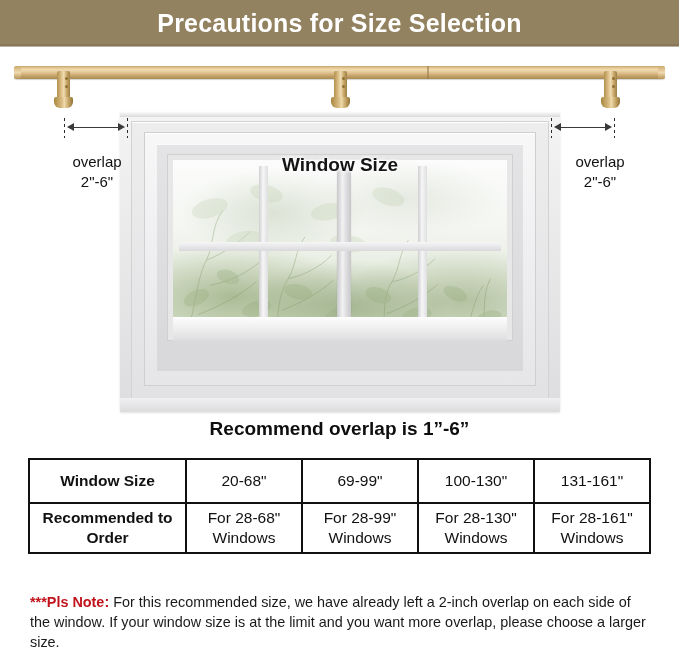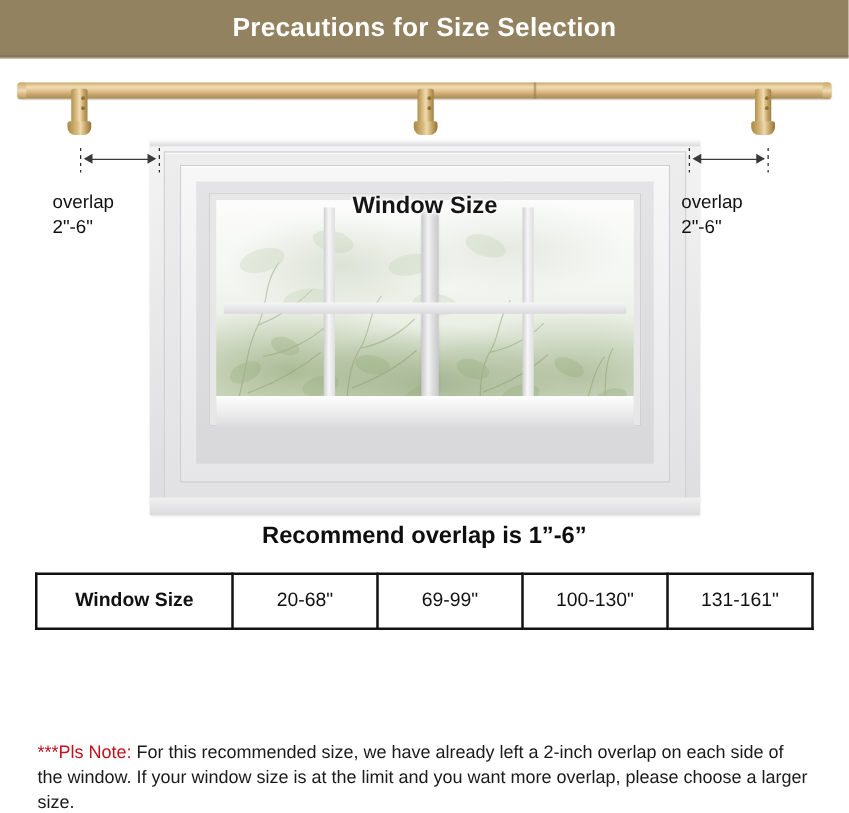--- a/index.html
+++ b/index.html
@@ -13,21 +13,21 @@
 
   
   .banner{
     position:absolute;left:0;top:0;width:679px;height:46px;
     background:#93825f;
     display:flex;align-items:center;justify-content:center;
     box-sizing:border-box;
   }
   .banner-title{
     color:#ffffff;
-    font-size:21px;
+    font-size:25px;
     font-weight:bold;
     letter-spacing:.2px;
     white-space:nowrap;
   }
   .banner-shadow{
     position:absolute;left:0;top:44px;width:679px;height:3px;
     background:#7f7053;opacity:.55;
   }
 
   
@@ -164,21 +164,21 @@
   .dim .arrow-l{left:3px;border-right:7px solid #3a3a3a;}
   .dim .arrow-r{right:3px;border-left:7px solid #3a3a3a;}
   .tick{
     position:absolute;top:0;width:1px;height:20px;
     background:repeating-linear-gradient(to bottom,#2a2a2a 0 3px,transparent 3px 6px);
   }
   .dim-left{left:64px;top:118px;width:64px;}
   .dim-right{left:551px;top:118px;width:64px;}
 
   .overlap-label{
-    position:absolute;width:110px;
+    position:absolute;text-align:center;width:110px;
     font-size:15px;line-height:20px;color:#111;font-weight:normal;
   }
   .ol-left{left:42px;top:152px;}
   .ol-right{left:545px;top:152px;}
 
   
   .recommend{
     position:absolute;left:0;right:0;top:418px;text-align:center;
     font-size:19px;font-weight:bold;color:#0e0e0e;
   }
@@ -200,21 +200,21 @@
   .size-table tr.row-head td{height:42px;}
   .size-table tr.row-body td{height:48px;line-height:20px;}
   .size-table td.head-cell{font-weight:bold;font-size:15.5px;}
   .size-table td:first-child{width:155px;}
 
   
   .note{
     position:absolute;left:30px;top:592px;width:620px;
     font-size:14.4px;line-height:20px;color:#1a1a1a;
   }
-  .note .red{color:#c0131b;font-weight:normal;}
+  .note .red{color:#c0131b;font-weight:bold;}
 </style>
 </head>
 <body>
 
 <div class="banner">
   <div class="banner-title">Precautions for Size Selection</div>
 </div>
 <div class="banner-shadow"></div>
 
 <div class="rod-area">
@@ -332,18 +332,25 @@
 
 <table class="size-table">
   <tbody>
     <tr class="row-head">
       <td class="head-cell">Window Size</td>
       <td>20-68"</td>
       <td>69-99"</td>
       <td>100-130"</td>
       <td>131-161"</td>
     </tr>
+    <tr class="row-body">
+      <td class="head-cell">Recommended to Order</td>
+      <td>For 28-68" Windows</td>
+      <td>For 28-99" Windows</td>
+      <td>For 28-130" Windows</td>
+      <td>For 28-161" Windows</td>
+    </tr>
   </tbody>
 </table>
 
 <div class="note">
   <span class="red">***Pls Note:</span><span> For this recommended size, we have already left a 2-inch overlap on each side of the window. If your window size is at the limit and you want more overlap, please choose a larger size.</span>
 </div>
 
 </body></html>

